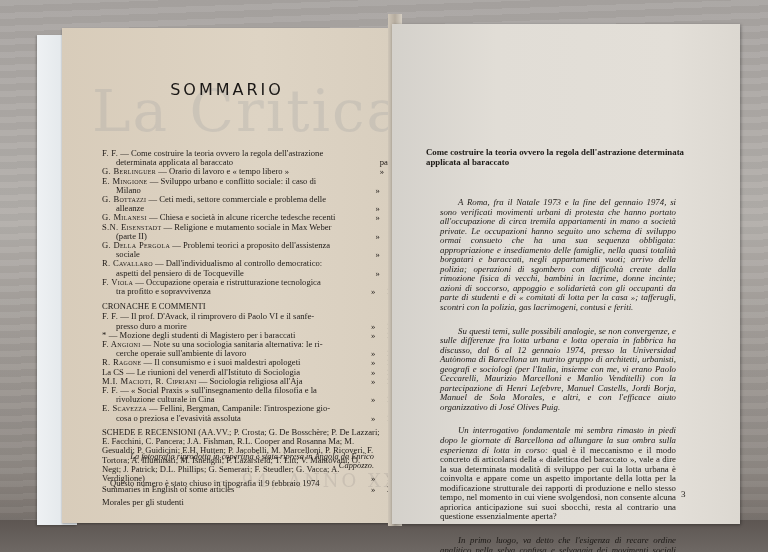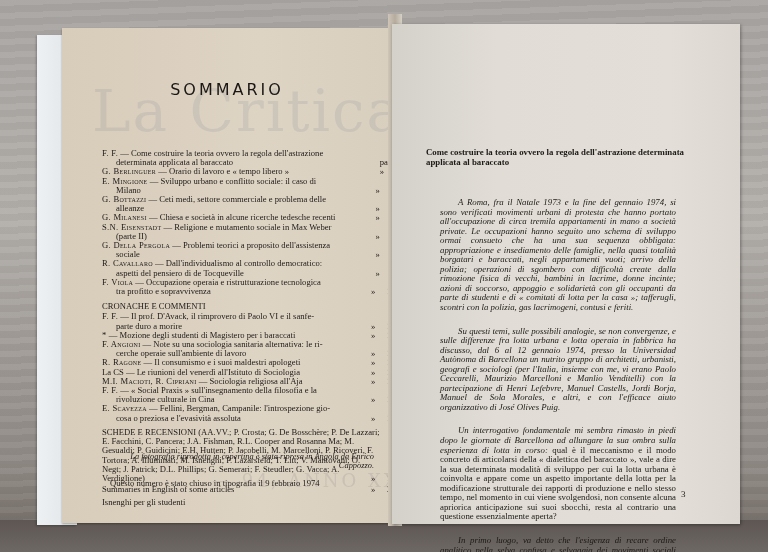--- a/index.html
+++ b/index.html
@@ -144,21 +144,21 @@
     </div>
     <div class="toc-entry">
       <span class="sc">F. Viola</span> — <span>Occupazione operaia e ristrutturazione tecnologica</span>
       <span class="indent">tra profitto e sopravvivenza</span>
       <span class="page"><span class="mark">»</span><span>126</span></span>
     </div>
 
     <div class="toc-section-head">CRONACHE E COMMENTI</div>
     <div class="toc-entry">
       <span class="sc">F. F.</span> — <span>Il prof. D'Avack, il rimprovero di Paolo VI e il sanfe-</span>
-      <span class="indent">parte duro a morire</span>
+      <span class="indent">presso duro a morire</span>
       <span class="page"><span class="mark">»</span><span>136</span></span>
     </div>
     <div class="toc-entry">
       <span class="sc">*</span> — <span>Mozione degli studenti di Magistero per i baraccati</span>
       <span class="page"><span class="mark">»</span><span>137</span></span>
     </div>
     <div class="toc-entry">
       <span class="sc">F. Angioni</span> — <span>Note su una sociologia sanitaria alternativa: le ri-</span>
       <span class="indent">cerche operaie sull'ambiente di lavoro</span>
       <span class="page"><span class="mark">»</span><span>138</span></span>
@@ -190,21 +190,21 @@
     <div class="toc-entry">
       <span>SCHEDE E RECENSIONI</span>
       <span>(AA.VV.; P. Crosta; G. De Bosschère; P. De Lazzari; E. Facchini, C. Pancera; J.A. Fishman, R.L. Cooper and Rosanna Ma; M. Gesualdi; P. Guidicini; E.H. Hutten; P. Jacobelli, M. Marcelloni, P. Ricoveri, F. Tortora; A. Illuminati; M. Isnenghi; P. Lazarsfeld; T. Litt; V. Mantovani; O. Negt; J. Patrick; D.L. Phillips; G. Semerari; F. Steudler; G. Vacca; A. Verdiglione)</span>
       <span class="page"><span class="mark">»</span><span>158</span></span>
     </div>
     <div class="toc-entry" style="margin-top:2px;">
       <span>Summaries in English of some articles</span>
       <span class="page"><span class="mark">»</span><span>210</span></span>
     </div>
     <div class="toc-entry" style="margin-top:4px;">
-      <span>Isnenghi per gli studenti</span>
+      <span>Morales per gli studenti</span>
     </div>
   </div>
 
   <div class="caption">La fotografia riprodotta in copertina è stata ripresa in Angola da Enrico Cappozzo.</div>
   <div class="printed-note">Questo numero è stato chiuso in tipografia il 9 febbraio 1974</div>
 </div>
 
 <div class="spine"></div>
 
 <div class="page-right">

